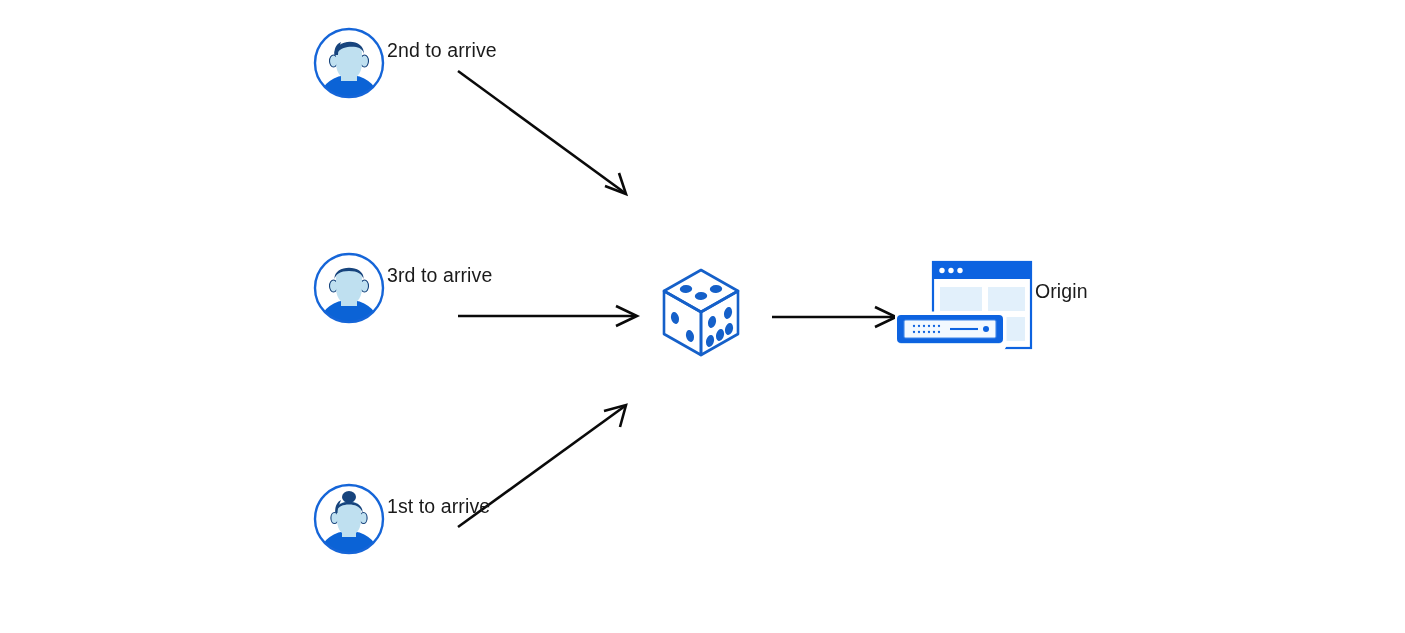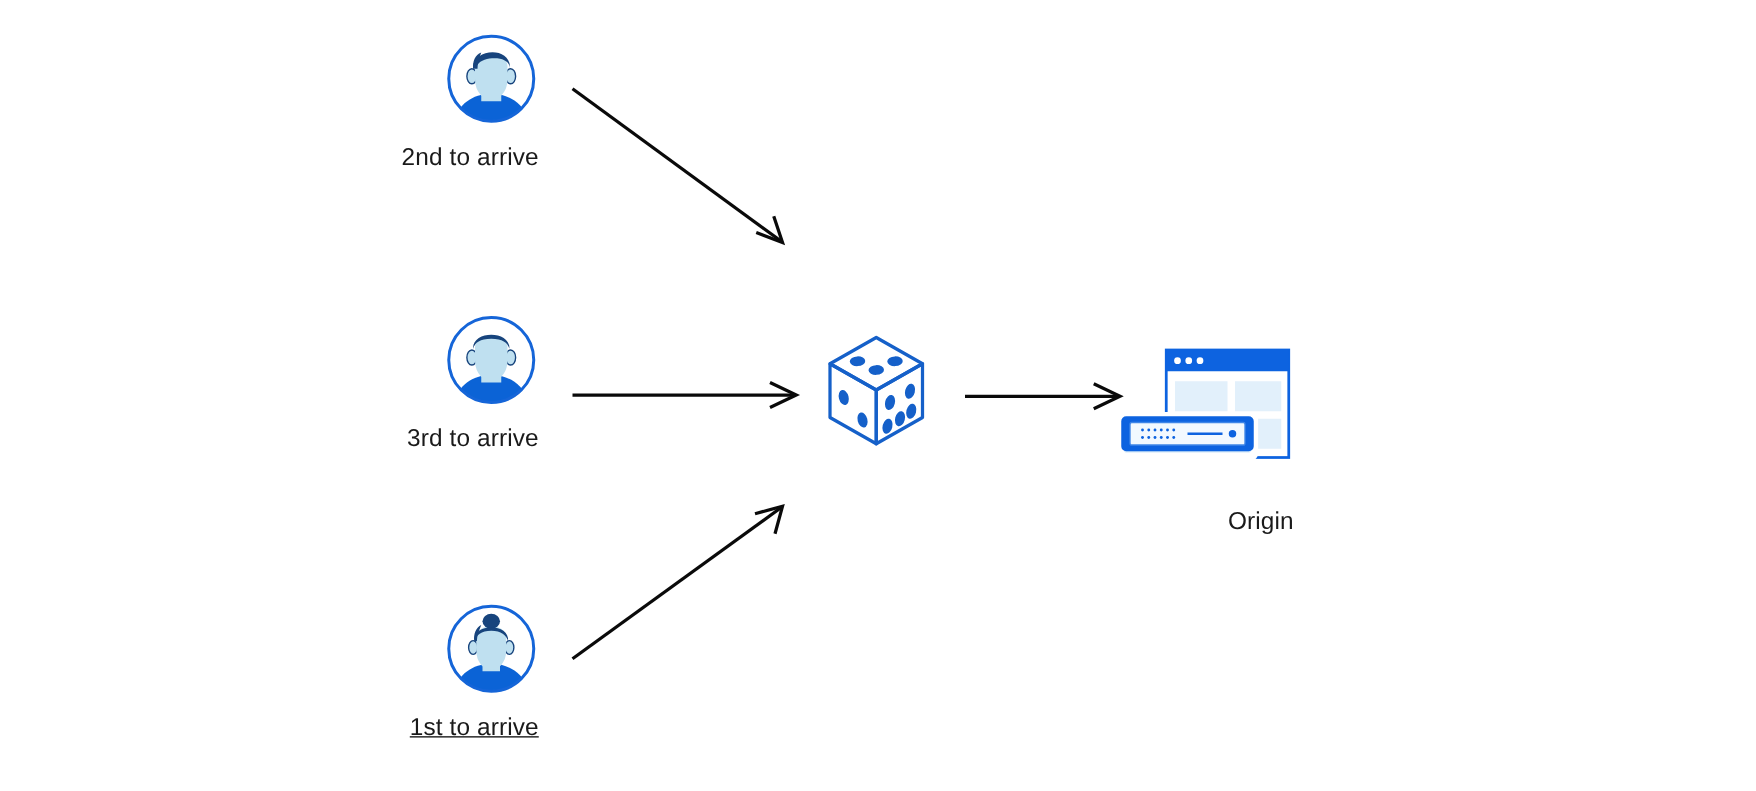--- a/index.html
+++ b/index.html
@@ -13,22 +13,22 @@
   #canvas {
     position: relative;
     width: 1405px;
     height: 633px;
     background: #ffffff;
     overflow: hidden;
   }
   .node {
     position: absolute;
     display: flex;
-    flex-direction: column;
-    align-items: flex-end;
+    flex-direction: row;
+    align-items: flex-start;
   }
   .node-label {
     margin-top: 14px;
     font-size: 19.5px;
     color: #1a1a1a;
     font-family: "Liberation Sans", sans-serif;
     white-space: nowrap;
     letter-spacing: 0.1px;
   }
   .icon-wrap {
@@ -124,21 +124,21 @@
           <ellipse cx="53.5" cy="36" rx="4" ry="6" fill="#bfe0f0" stroke="#17447d" stroke-width="1.1"></ellipse>
           <path d="M25 28 C25 16 51 16 51 28 L51 38 C51 50 43 55 38 55 C33 55 25 50 25 38 Z" fill="#bfe0f0"></path>
           <path d="M23.5 29 C22.5 14 53.5 14 52.5 29 C51 24 47 21 38 21 C29 21 25 24 23.5 29 Z" fill="#17447d"></path>
         </g>
         <circle cx="38" cy="38" r="34" fill="none" stroke="#1565d8" stroke-width="2.4"></circle>
       </svg>
     </div>
     <div class="node-label">3rd to arrive</div>
   </div>
 
-  <div class="node" style="left:311px; top:481px; width:120px;text-decoration:underline;">
+  <div class="node" style="left:311px; top:481px; width:120px;">
     <div class="icon-wrap">
       <svg width="76" height="76" viewBox="0 0 76 76">
         <defs>
           <clipPath id="clipC">
               <circle cx="38" cy="38" r="34"></circle>
             </clipPath>
         </defs>
         <circle cx="38" cy="38" r="34" fill="#ffffff"></circle>
         <g clip-path="url(#clipC)">
           <path d="M38 50 C 20 50 8 62 6 80 L 70 80 C 68 62 56 50 38 50 Z" fill="#0b63d6"></path>
@@ -179,21 +179,21 @@
 
         <ellipse cx="52" cy="56" rx="3.9" ry="6.1" transform="rotate(14 52 56)"></ellipse>
         <ellipse cx="68" cy="47" rx="3.9" ry="6.1" transform="rotate(14 68 47)"></ellipse>
         <ellipse cx="60" cy="69" rx="3.9" ry="6.1" transform="rotate(14 60 69)"></ellipse>
         <ellipse cx="69" cy="63" rx="3.9" ry="6.1" transform="rotate(14 69 63)"></ellipse>
         <ellipse cx="50" cy="75" rx="3.9" ry="6.1" transform="rotate(14 50 75)"></ellipse>
       </g>
     </svg>
   </div>
 
-  <div class="node" style="left:895px; top:276px; width:140px;">
+  <div class="node" style="left:895px; top:258px; width:140px;">
     <div class="icon-wrap">
       <svg width="140" height="108" viewBox="0 0 140 108">
 
         <g>
           <rect x="38" y="4" width="98" height="86" fill="#ffffff" stroke="#0d63e0" stroke-width="2.2"></rect>
           <rect x="38" y="4" width="98" height="17" fill="#0d63e0"></rect>
           <circle cx="47" cy="12.5" r="2.7" fill="#ffffff"></circle>
           <circle cx="56" cy="12.5" r="2.7" fill="#ffffff"></circle>
           <circle cx="65" cy="12.5" r="2.7" fill="#ffffff"></circle>
 

